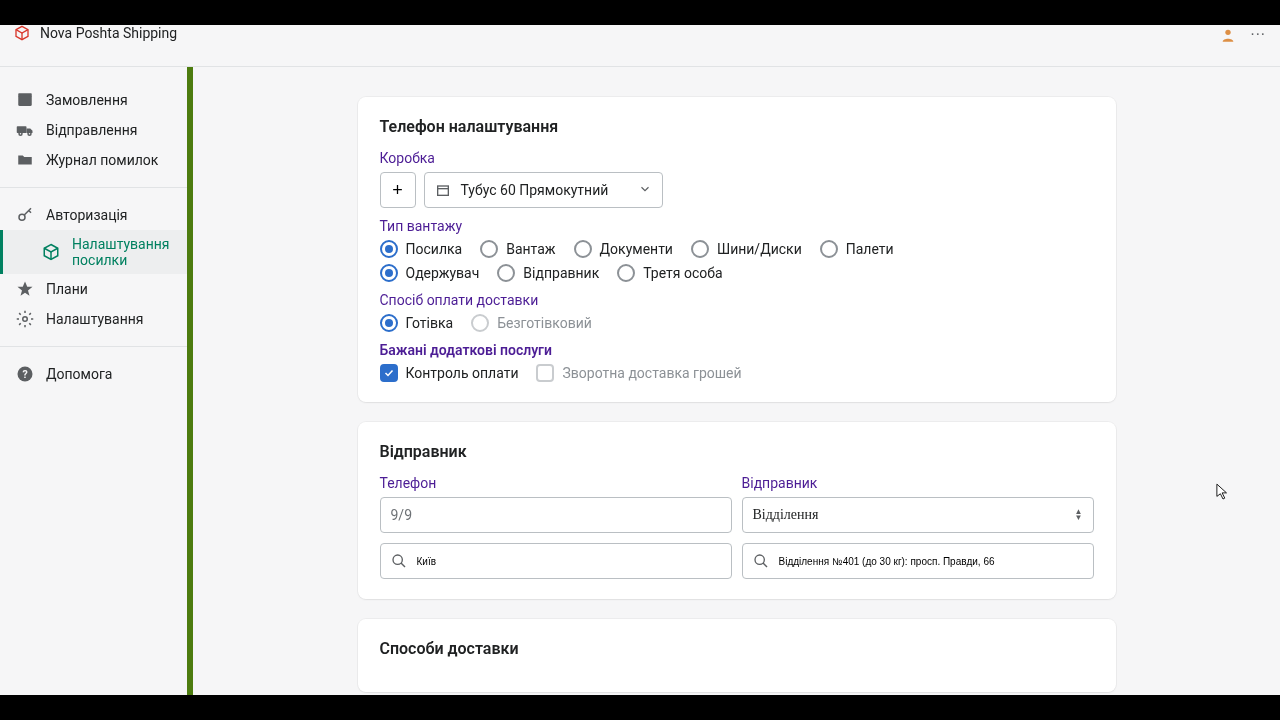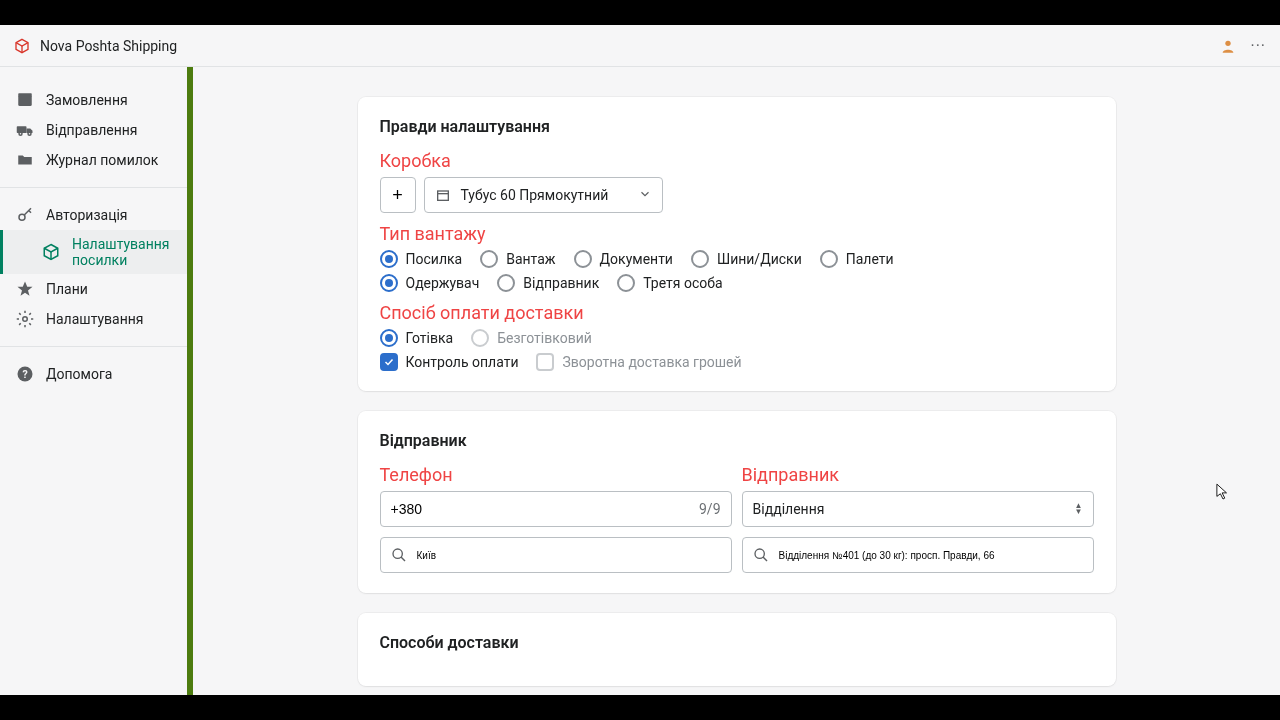--- a/index.html
+++ b/index.html
@@ -20,21 +20,21 @@
   bottom: 25px;
   background: #f6f6f7;
   display: flex;
   flex-direction: column;
 }
 .topbar {
   height: 42px;
   background: #f6f6f7;
   border-bottom: 1px solid #e1e3e5;
   display: flex;
-  align-items: center;
+  align-items: flex-start;
   padding: 0 14px;
   justify-content: space-between;
 }
 .topbar-left { display: flex; align-items: center; gap: 10px; }
 .app-icon {
   width: 16px; height: 16px;
   display: inline-flex; align-items: center; justify-content: center;
 }
 .app-title { font-size: 14px; color: #202223; }
 .topbar-right { display: flex; align-items: center; gap: 14px; }
@@ -82,21 +82,21 @@
 }
 .panel {
   width: 758px;
   margin: 0 auto 20px;
   background: #fff;
   border-radius: 8px;
   padding: 20px 22px;
   box-shadow: 0 0 0 1px rgba(0,0,0,.04), 0 1px 2px rgba(0,0,0,.06);
 }
 .panel-title { font-size: 16px; font-weight: 600; margin-bottom: 14px; }
-.label { font-size: 18px; color: #ef4444; margin-bottom: 6px; margin-top: 10px; }
+.label { font-size: 14px; color: #4c1d95; margin-bottom: 6px; margin-top: 10px; }
 .label:first-of-type { margin-top: 0; }
 .label.bold { font-weight: 600; }
 .row { display: flex; align-items: center; gap: 8px; flex-wrap: wrap; }
 .add-btn {
   width: 36px; height: 36px;
   border: 1px solid #babfc3;
   border-radius: 4px;
   background: #fff;
   display: inline-flex; align-items: center; justify-content: center;
   cursor: pointer;
@@ -151,21 +151,21 @@
 .text-input input { border: none; outline: none; flex: 1; font-size: 14px; background: transparent; }
 .counter { color: #6d7175; font-size: 14px; }
 .native-select {
   height: 36px;
   border: 1px solid #babfc3;
   border-radius: 4px;
   padding: 0 28px 0 10px;
   font-size: 14px;
   background: #fff;
   position: relative;
-  display: flex; align-items: center;
+  display: flex; align-items: center; font-family: Liberation Serif, serif;
 }
 .native-select .updn {
   position: absolute; right: 10px; top: 50%; transform: translateY(-50%);
   color: #5c5f62;
   display: flex; flex-direction: column; line-height: 6px; font-size: 8px;
 }
 .search-input {
   height: 36px;
   border: 1px solid #babfc3;
   border-radius: 4px;
@@ -291,21 +291,21 @@
               </svg>
           </span>
           <span>Допомога</span>
         </div>
       </div>
     </div>
 
     <div class="main">
 
       <div class="panel">
-        <div class="panel-title">Правди налаштування</div>
+        <div class="panel-title">Телефон налаштування</div>
 
         <div class="label">Коробка</div>
         <div class="row">
           <button class="add-btn">+</button>
           <div class="select-box">
             <span class="pkg-icon">
               <svg viewBox="0 0 24 24" width="16" height="16" fill="none" stroke="currentColor" stroke-width="2">
                   <rect x="4" y="6" width="16" height="14"></rect>
                   <path d="M4 10 H20"></path>
                 </svg>
@@ -363,20 +363,21 @@
           <label class="radio-item">
               <span class="radio checked"></span>
               <span class="radio-label">Готівка</span>
             </label>
           <label class="radio-item">
               <span class="radio disabled"></span>
               <span class="radio-label disabled">Безготівковий</span>
             </label>
         </div>
 
+        <div class="label bold">Бажані додаткові послуги</div>
         <div class="check-row">
           <label class="check-item">
             <span class="checkbox checked">
                 <svg class="checkmark" viewBox="0 0 24 24" fill="none" stroke="currentColor" stroke-width="3">
                   <path d="M5 12 L10 17 L19 7"></path>
                 </svg>
               </span>
             <span class="check-label">Контроль оплати</span>
           </label>
           <label class="check-item">
@@ -385,21 +386,20 @@
           </label>
         </div>
       </div>
 
       <div class="panel">
         <div class="panel-title">Відправник</div>
         <div class="two-col">
           <div class="col">
             <div class="label">Телефон</div>
             <div class="text-input">
-              <input type="text" value="+380" style="">
               <span class="counter">9/9</span>
             </div>
             <div class="search-input">
               <span class="search-icon">
                 <svg viewBox="0 0 24 24" width="16" height="16" fill="none" stroke="currentColor" stroke-width="2">
                     <circle cx="10" cy="10" r="7"></circle>
                     <path d="M15 15 L21 21"></path>
                   </svg>
               </span>
               <input type="text" value="Київ" style="">

